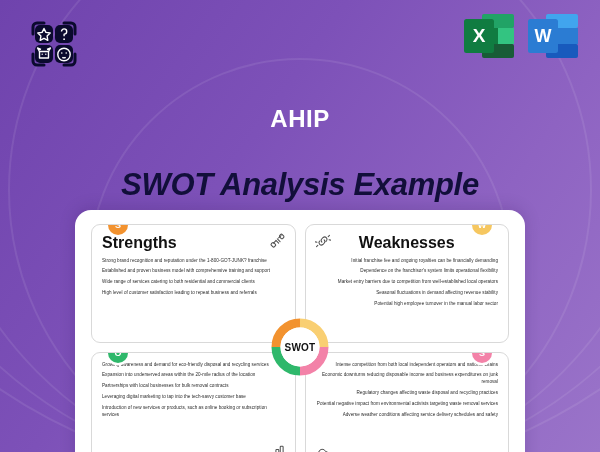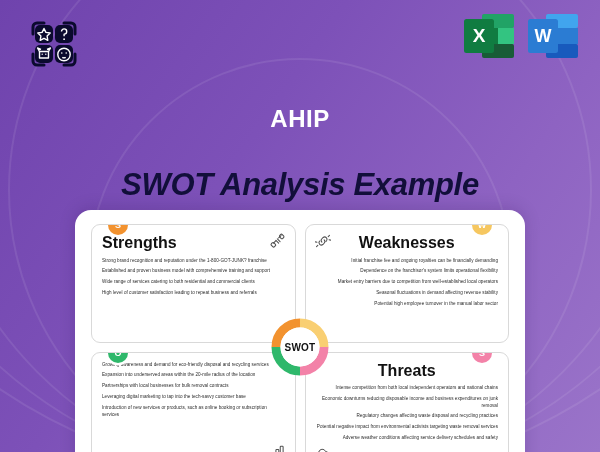--- a/index.html
+++ b/index.html
@@ -228,21 +228,20 @@
       </div>
 
       <div class="card right">
         <div class="badge badge-t">S</div>
         <span class="cicon ic-t">
           <svg width="15" height="14" viewBox="0 0 20 18" fill="none" stroke="#2b2b2b" stroke-width="1.3" stroke-linejoin="round" stroke-linecap="round">
             <path d="M5.5 13.5a3.6 3.6 0 0 1-.3-7.2 4.6 4.6 0 0 1 8.8-.7 3.4 3.4 0 0 1 .4 6.8z"></path>
             <path d="M7 14.8l-1 2M10.5 14.8l-1 2M14 14.8l-1 2"></path>
           </svg>
         </span>
-        <div class="card-title">Threats</div>
         <ul class="bullets">
           <li>Intense competition from both local independent operators and national chains</li>
           <li>Economic downturns reducing disposable income and business expenditures on junk removal</li>
           <li>Regulatory changes affecting waste disposal and recycling practices</li>
           <li>Potential negative impact from environmental activists targeting waste removal services</li>
           <li>Adverse weather conditions affecting service delivery schedules and safety</li>
         </ul>
       </div>
 
       <div class="donut">

